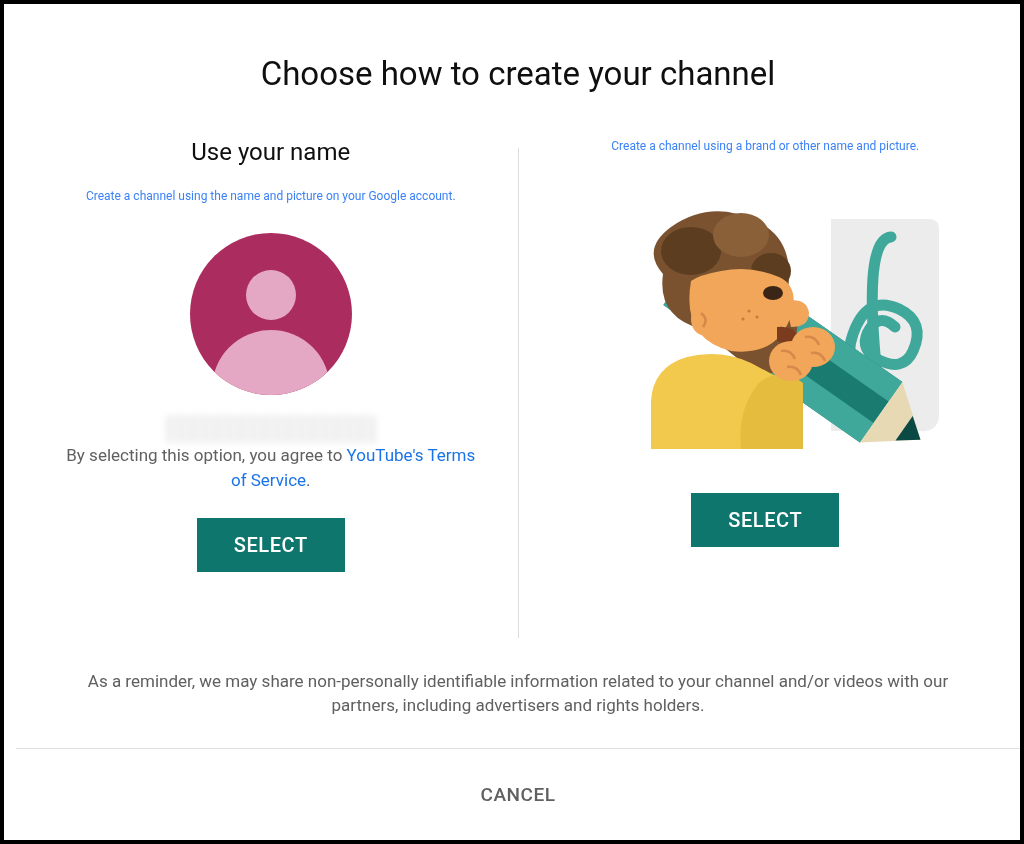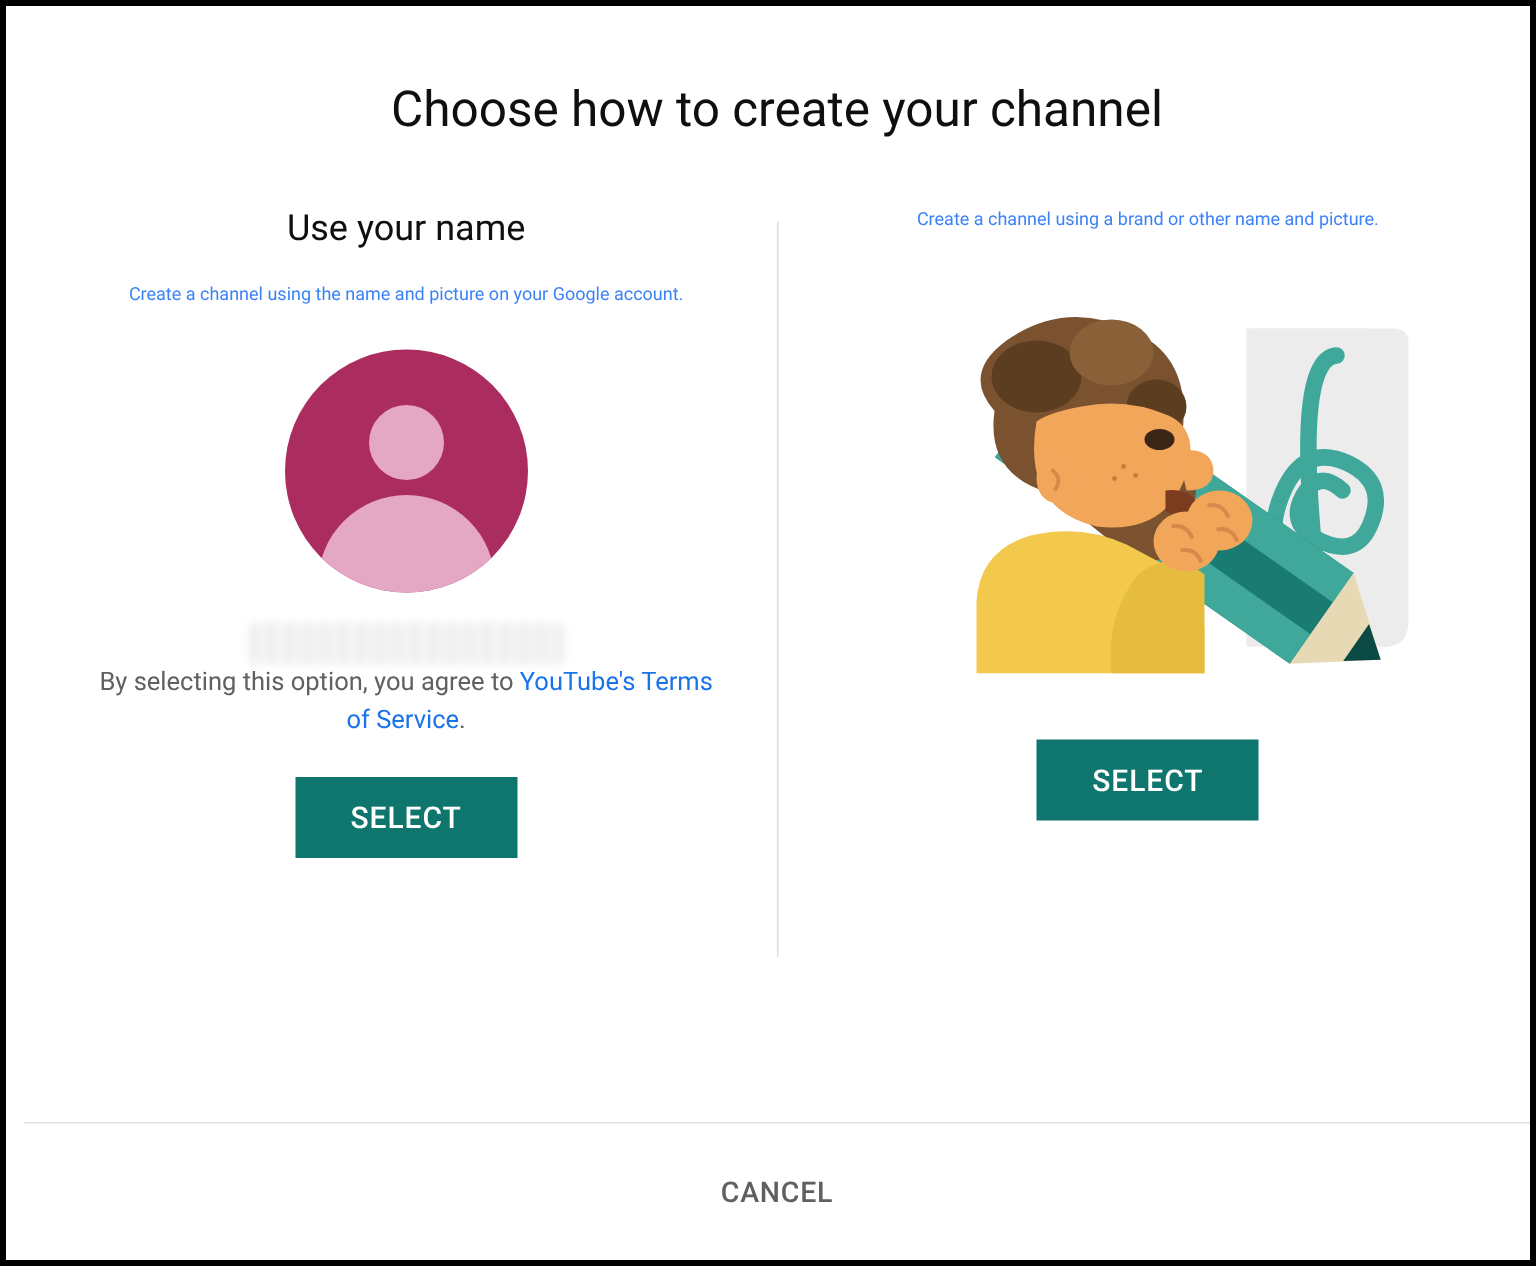--- a/index.html
+++ b/index.html
@@ -274,17 +274,18 @@
             <path d="M 230 174 Q 240 172 244 182" stroke="#d6894a" stroke-width="2.5" fill="none"></path>
           </g>
         </svg>
       </div>
 
       <button class="select-btn select-btn-2">SELECT</button>
     </div>
 
   </div>
 
+  <p class="reminder-text">As a reminder, we may share non-personally identifiable information related to your channel and/or videos with our partners, including advertisers and rights holders.</p>
 
   <div class="footer-bar">
     <button class="cancel-btn">CANCEL</button>
   </div>
 </div>
 
 </body></html>

